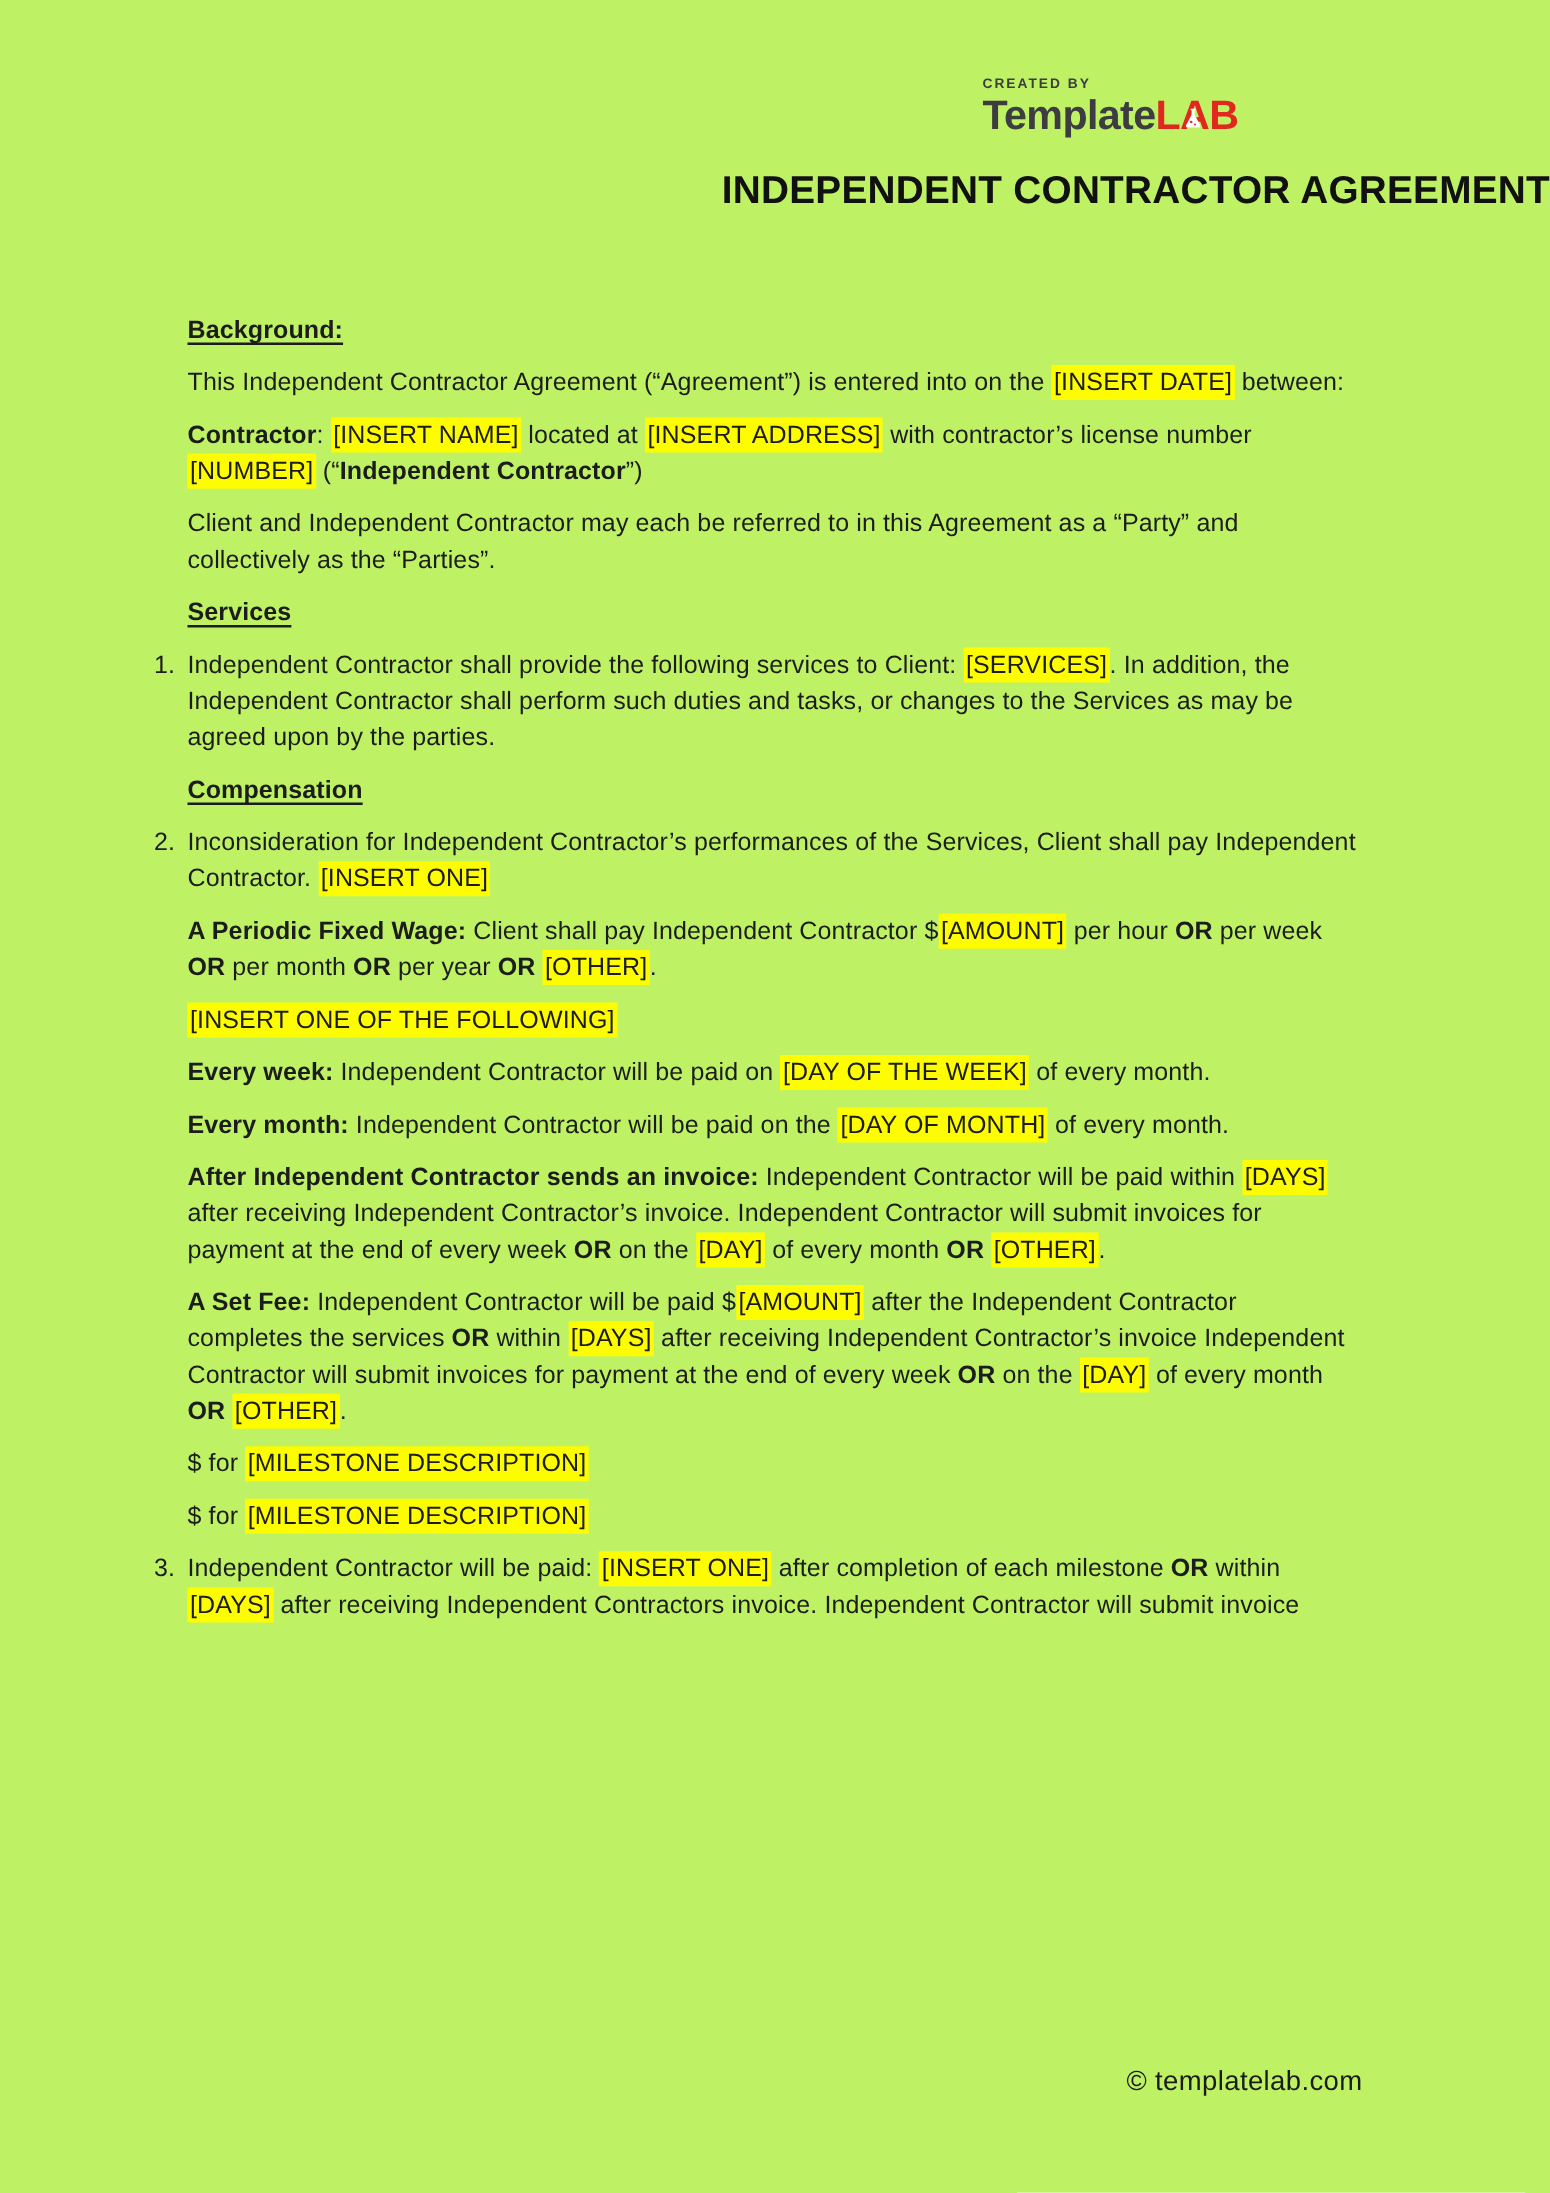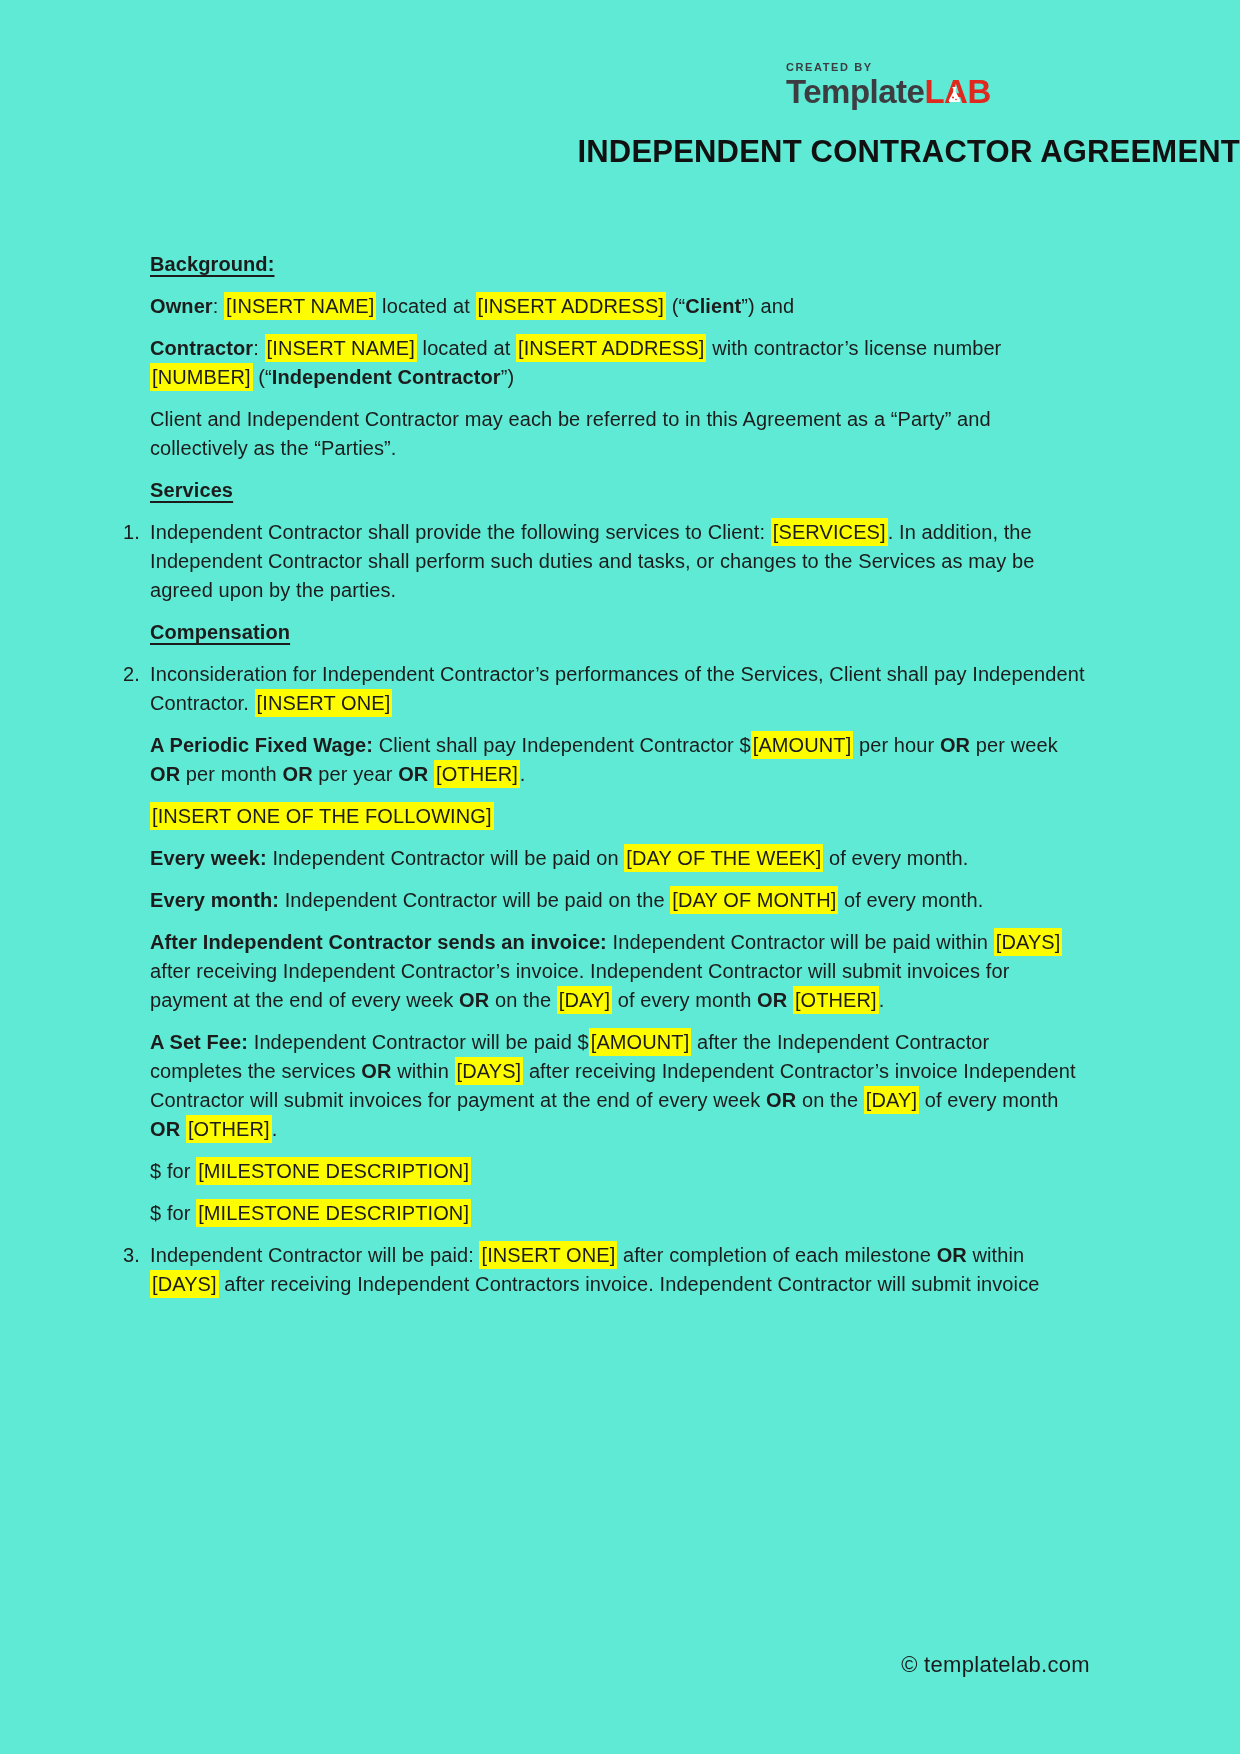--- a/index.html
+++ b/index.html
@@ -10,21 +10,21 @@
   }
   *{margin:0;padding:0;box-sizing:border-box;}
   html,body{background:#ffffff;}
   body{
     width:1240px;height:1754px;
     font-family:"Liberation Sans","DejaVu Sans",sans-serif;
     color:var(--ink);
     position:relative;
     overflow:hidden;
   }
-  .page{position:absolute;inset:0;background:#5eead4;}
+  .page{position:absolute;inset:0;background:#bef264;}
 
   
   .logo-area{position:absolute;top:62px;left:786px;line-height:1;}
   .created-by{
     font-size:11px;font-weight:bold;letter-spacing:1.6px;
     color:var(--brand);margin-bottom:2px;
   }
   .logo-text{font-size:33px;font-weight:bold;letter-spacing:-0.5px;white-space:nowrap;}
   .logo-template{color:var(--brand);}
   .logo-lab{color:var(--accent);position:relative;display:inline-block;}
@@ -73,21 +73,21 @@
             <path d="M4.5 1h4v1.2h-0.8v3.6l4.4 8.1c0.5 1-0.2 2.1-1.3 2.1H2.2c-1.1 0-1.8-1.1-1.3-2.1l4.4-8.1V2.2h-0.8z" fill="#ffffff"></path>
             <circle cx="5" cy="11.5" r="1" fill="#e0281f"></circle>
             <circle cx="8" cy="13.5" r="0.8" fill="#e0281f"></circle>
           </svg></span></div>
   </header>
 
   <h1 class="doc-title">INDEPENDENT CONTRACTOR AGREEMENT</h1>
 
   <main class="doc-body">
       <div class="heading"><span>Background:</span></div>
-      <div class="para"><span class="b">Owner</span><span>: </span><span class="hl">[INSERT NAME]</span><span> located at </span><span class="hl">[INSERT ADDRESS]</span><span> (“</span><span class="b">Client</span><span>”) and</span></div>
+      <div class="para"><span>This Independent Contractor Agreement (“Agreement”) is entered into on the </span><span class="hl">[INSERT DATE]</span><span> between:</span></div>
       <div class="para"><span class="b">Contractor</span><span>: </span><span class="hl">[INSERT NAME]</span><span> located at </span><span class="hl">[INSERT ADDRESS]</span><span> with contractor’s license number </span><span class="hl">[NUMBER]</span><span> (“</span><span class="b">Independent Contractor</span><span>”)</span></div>
       <div class="para"><span>Client and Independent Contractor may each be referred to in this Agreement as a “Party” and collectively as the “Parties”.</span></div>
       <div class="heading"><span>Services</span></div>
       <div class="list-item"><span class="num">1.</span><span>Independent Contractor shall provide the following services to Client: </span><span class="hl">[SERVICES]</span><span>. In addition, the Independent Contractor shall perform such duties and tasks, or changes to the Services as may be agreed upon by the parties.</span></div>
       <div class="heading"><span>Compensation</span></div>
       <div class="list-item"><span class="num">2.</span><span>Inconsideration for Independent Contractor’s performances of the Services, Client shall pay Independent Contractor. </span><span class="hl">[INSERT ONE]</span></div>
       <div class="para"><span class="b">A Periodic Fixed Wage:</span><span> Client shall pay Independent Contractor $</span><span class="hl">[AMOUNT]</span><span> per hour </span><span class="b">OR</span><span> per week </span><span class="b">OR</span><span> per month </span><span class="b">OR</span><span> per year </span><span class="b">OR</span><span> </span><span class="hl">[OTHER]</span><span>.</span></div>
       <div class="para"><span class="hl">[INSERT ONE OF THE FOLLOWING]</span></div>
       <div class="para"><span class="b">Every week:</span><span> Independent Contractor will be paid on </span><span class="hl">[DAY OF THE WEEK]</span><span> of every month.</span></div>
       <div class="para"><span class="b">Every month:</span><span> Independent Contractor will be paid on the </span><span class="hl">[DAY OF MONTH]</span><span> of every month.</span></div>

